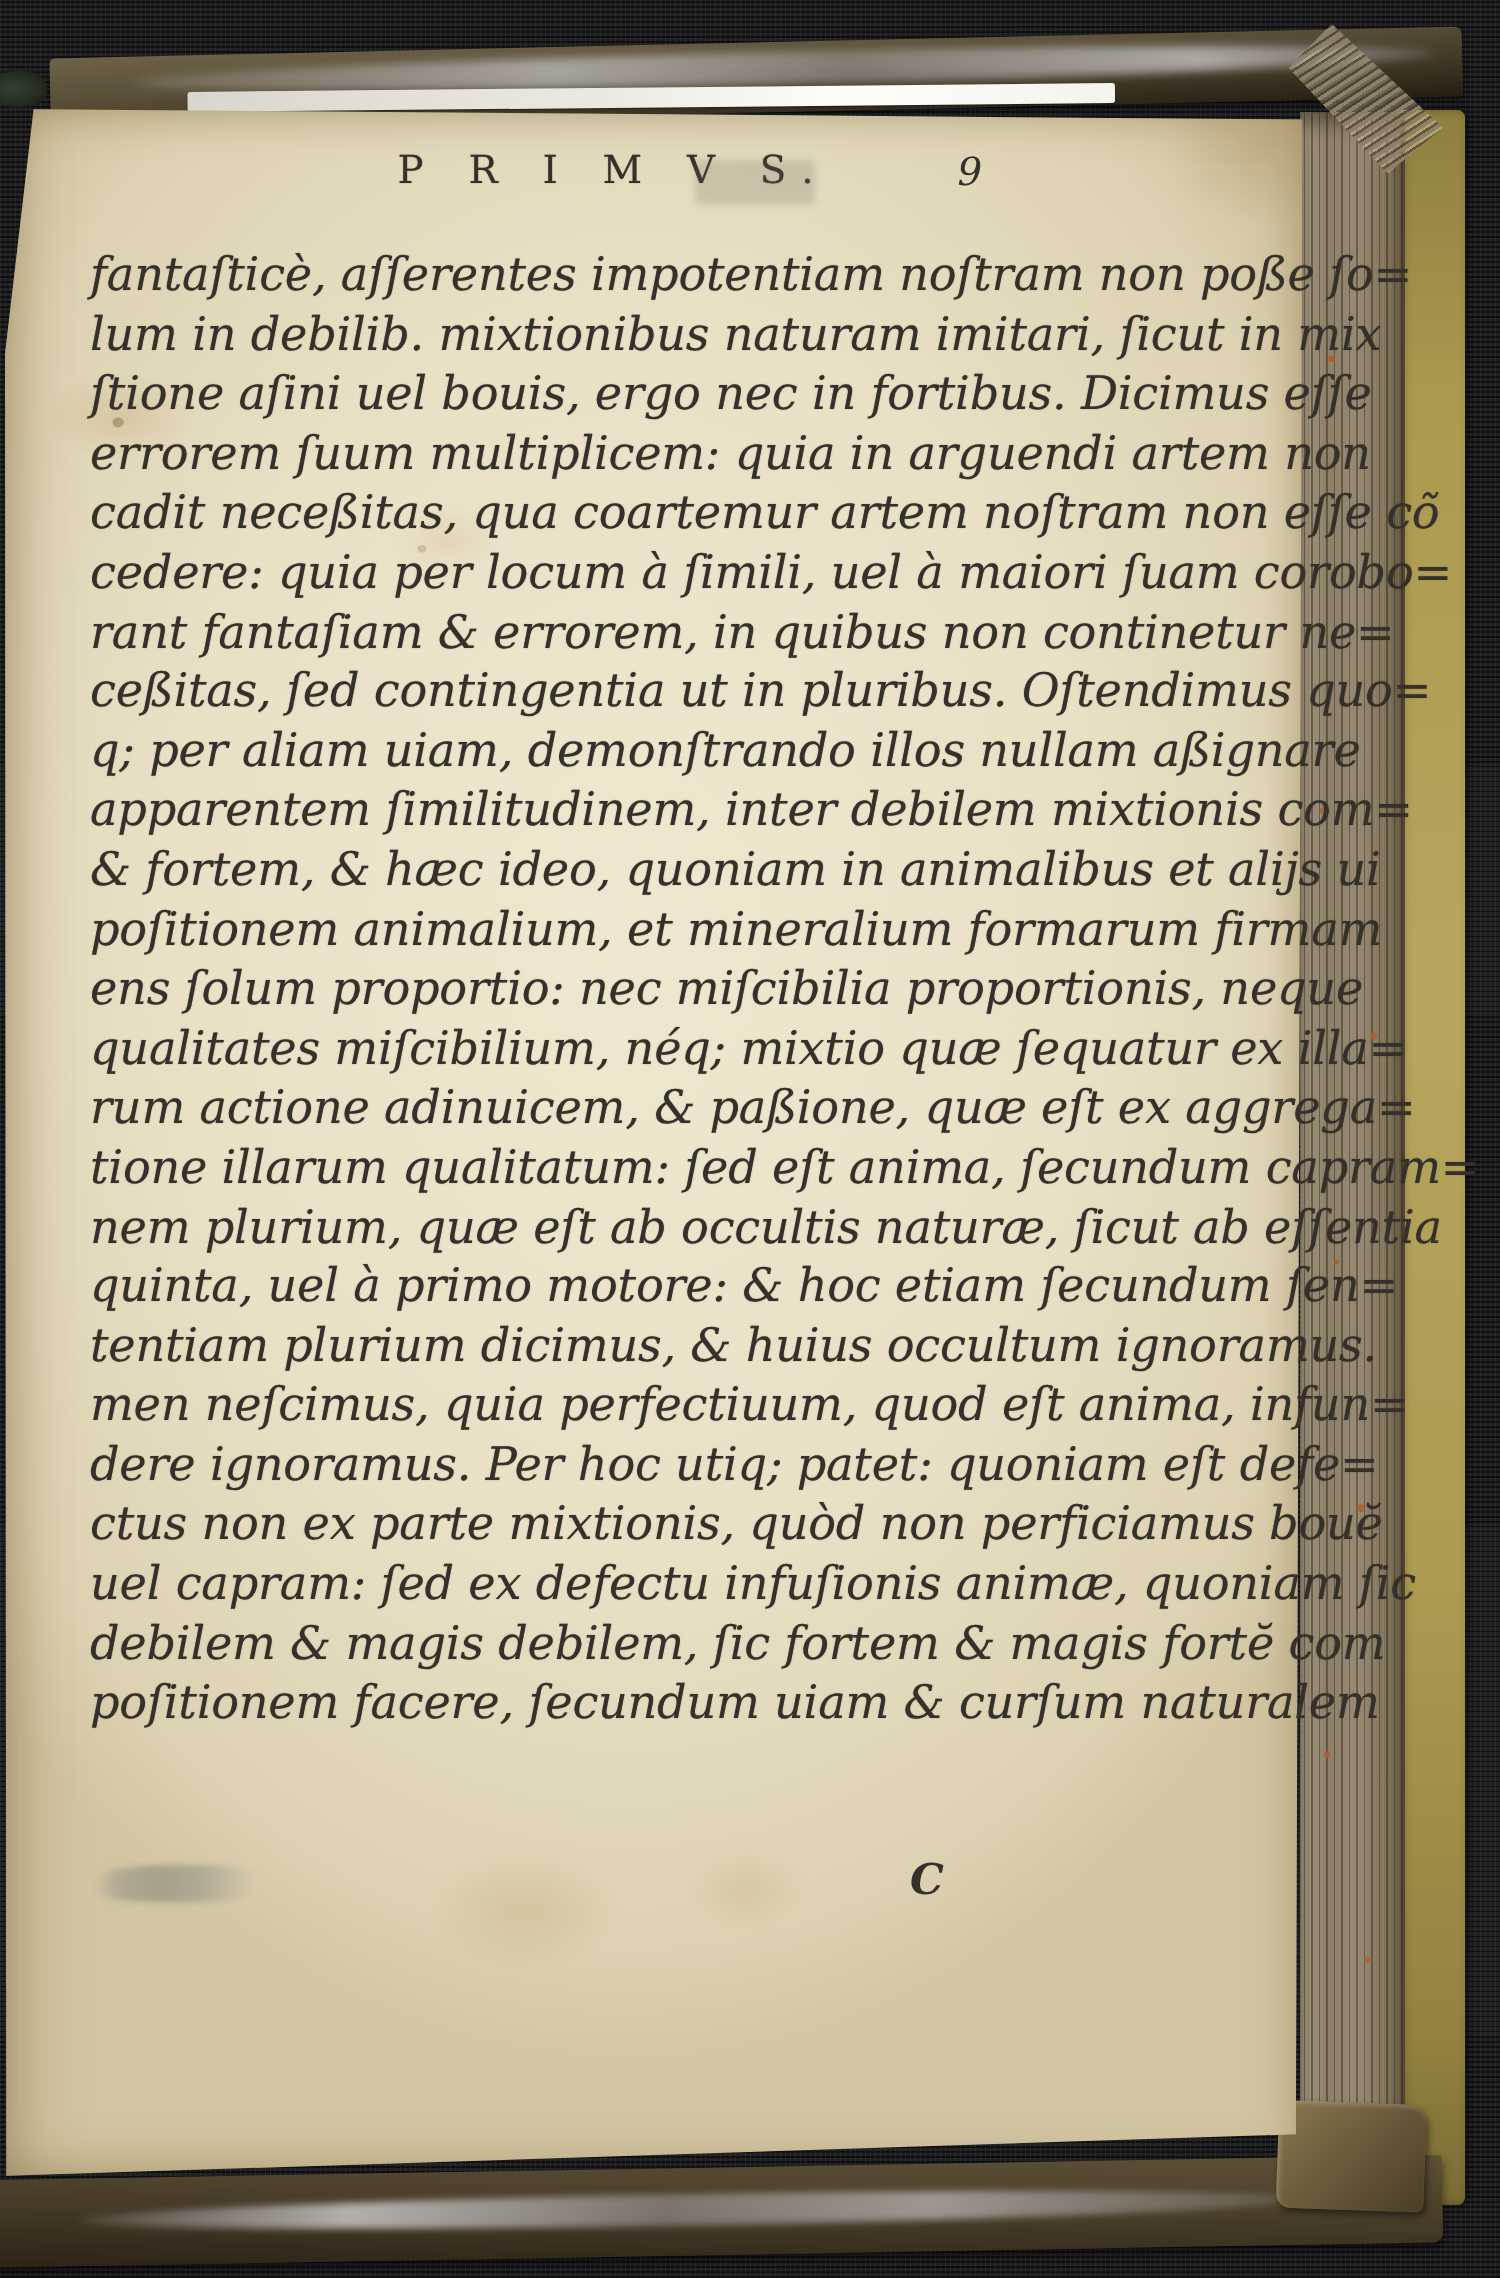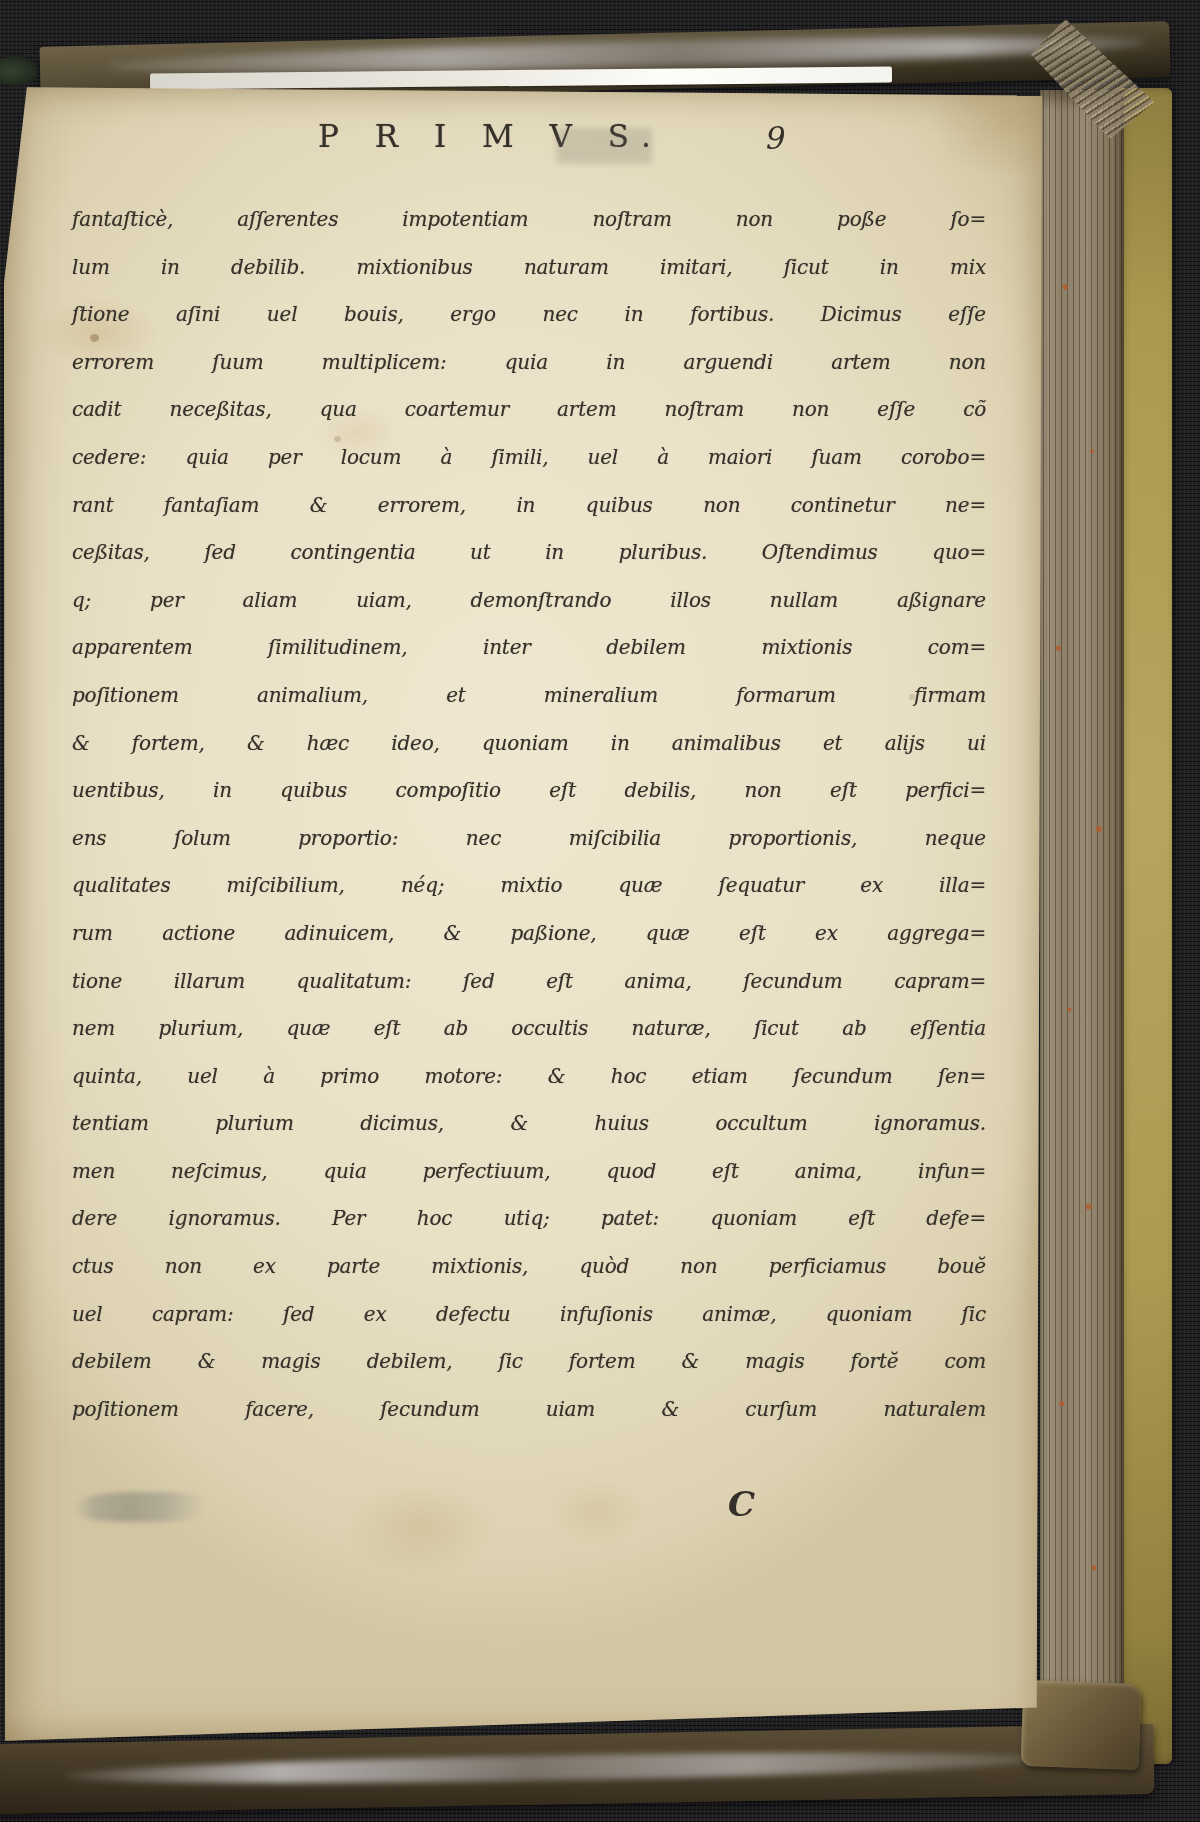--- a/index.html
+++ b/index.html
@@ -71,21 +71,21 @@
                inset 0 22px 40px -20px rgba(125,100,55,.45),
                inset 0 -26px 45px -22px rgba(125,100,55,.40);}
   .speck{border-radius:50%;background:rgba(120,90,45,.4);}
 
   
   .header-title{left:318px;top:118px;width:230px;text-align:center;
     color:var(--ink,#35302a);font-size:31px;letter-spacing:13px;white-space:nowrap;
     text-shadow:0 0 1px rgba(50,42,32,.5);}
   .page-number{left:766px;top:120px;color:var(--ink,#35302a);font-size:31px;font-style:italic;}
   .text-block{left:72px;top:196px;width:914px;color:var(--ink,#35302a);}
-  .text-block .line{position:relative;height:47.6px;line-height:47.6px;font-size:20px;font-style:italic;
+  .text-block .line{position:relative;height:47.6px;line-height:47.6px;font-size:37px;font-style:italic;
     text-align:justify;text-align-last:justify;letter-spacing:-0.2px;white-space:nowrap;
     text-shadow:0 0 1px rgba(48,40,30,.45);}
   .signature-mark{left:728px;top:1484px;color:var(--ink,#35302a);font-size:34px;font-style:italic;font-weight:bold;}
   .ghost-text{left:74px;top:1492px;width:138px;height:30px;filter:blur(2.5px);opacity:.45;
     background:linear-gradient(90deg,transparent 0,#8a8a82 15%,#75756d 40%,#8a8a82 65%,transparent 95%);
     border-radius:40%;transform:skewX(-8deg);}
   .ghost-header{left:556px;top:128px;width:96px;height:36px;filter:blur(3px);opacity:.22;background:#6e6a5e;border-radius:4px;}
 </style>
 </head>
 <body>
@@ -120,23 +120,22 @@
       <div class="line">fantaſticè, aſſerentes impotentiam noſtram non poße ſo=</div>
       <div class="line">lum in debilib. mixtionibus naturam imitari, ſicut in mix</div>
       <div class="line">ſtione aſini uel bouis, ergo nec in fortibus. Dicimus eſſe</div>
       <div class="line">errorem ſuum multiplicem: quia in arguendi artem non</div>
       <div class="line">cadit neceßitas, qua coartemur artem noſtram non eſſe cõ</div>
       <div class="line">cedere: quia per locum à ſimili, uel à maiori ſuam corobo=</div>
       <div class="line">rant fantaſiam &amp; errorem, in quibus non continetur ne=</div>
       <div class="line">ceßitas, ſed contingentia ut in pluribus. Oſtendimus quo=</div>
       <div class="line">q; per aliam uiam, demonſtrando illos nullam aßignare</div>
       <div class="line">apparentem ſimilitudinem, inter debilem mixtionis com=</div>
+      <div class="line">&amp; fortem, &amp; hæc ideo, quoniam in animalibus et alijs ui</div>
       <div class="line">poſitionem animalium, et mineralium formarum firmam</div>
-      <div class="line">&amp; fortem, &amp; hæc ideo, quoniam in animalibus et alijs ui</div>
-      <div class="line">uentibus, in quibus compoſitio eſt debilis, non eſt perfici=</div>
       <div class="line">ens ſolum proportio: nec miſcibilia proportionis, neque</div>
       <div class="line">qualitates miſcibilium, néq; mixtio quæ ſequatur ex illa=</div>
       <div class="line">rum actione adinuicem, &amp; paßione, quæ eſt ex aggrega=</div>
       <div class="line">tione illarum qualitatum: ſed eſt anima, ſecundum capram=</div>
       <div class="line">nem plurium, quæ eſt ab occultis naturæ, ſicut ab eſſentia</div>
       <div class="line">quinta, uel à primo motore: &amp; hoc etiam ſecundum ſen=</div>
       <div class="line">tentiam plurium dicimus, &amp; huius occultum ignoramus.</div>
       <div class="line">men neſcimus, quia perfectiuum, quod eſt anima, infun=</div>
       <div class="line">dere ignoramus.  Per hoc utiq; patet: quoniam eſt defe=</div>
       <div class="line">ctus non ex parte mixtionis, quòd non perficiamus bouĕ</div>

